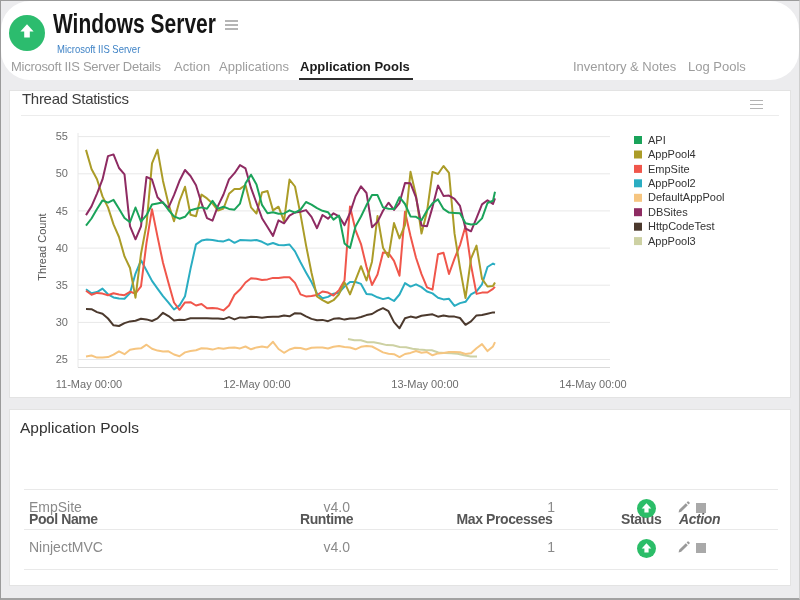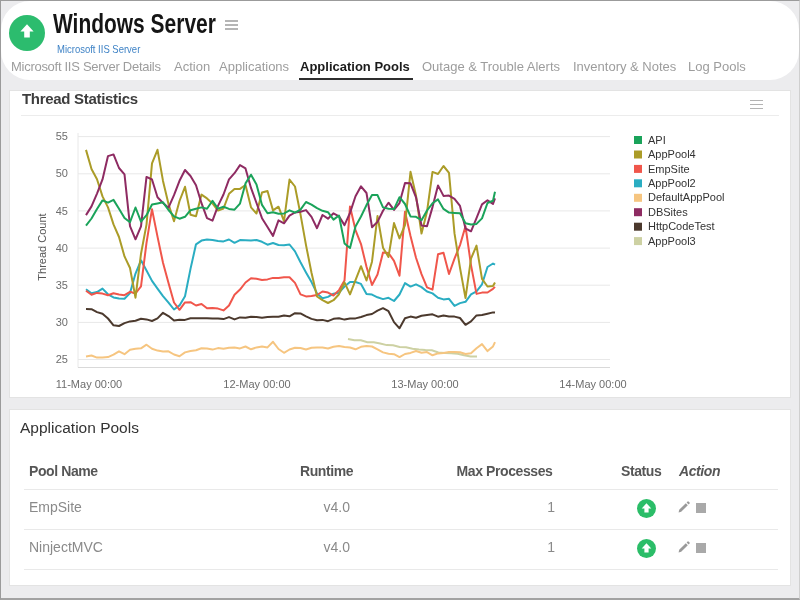--- a/index.html
+++ b/index.html
@@ -10,26 +10,26 @@
 .burger1 { position:absolute; left:224px; top:19px; width:13px; }
 .burger1 div { height:1.5px; background:#b5b5b5; margin-bottom:2.5px; }
 .sub { position:absolute; left:56px; top:42px; font-size:11.5px; color:#3f83c6; transform:scaleX(0.825); transform-origin:0 0; white-space:nowrap; }
 .nav { position:absolute; top:58px; left:0; width:798px; height:19px; font-size:13px; color:#9d9d9d; }
 .nav span { position:absolute; top:0; white-space:nowrap; }
 .nav .act { color:#1b1b1b; font-weight:700; }
 .underline { position:absolute; left:298px; top:76.5px; width:114px; height:2px; background:#2e2e2e; }
 .panel1 { position:absolute; left:8px; top:89px; width:782px; height:308px; background:#fff; border:1px solid #e3e3e3; }
 .panel2 { position:absolute; left:8px; top:408px; width:782px; height:177px; background:#fff; border:1px solid #e3e3e3; }
 .p1head { position:absolute; left:11px; top:0; width:758px; height:25px; border-bottom:1px solid #ececec; }
-.p1title { position:absolute; left:1px; top:-1px; font-size:15px; font-weight:700; color:#3d3d3d; letter-spacing:-0.3px; }
+.p1title { position:absolute; left:1px; top:-1px; font-size:15px; font-weight:400; color:#3d3d3d; letter-spacing:-0.3px; }
 .burger2 { position:absolute; right:16px; top:8.5px; width:13px; }
 .burger2 div { height:1.5px; background:#b3b3b3; margin-bottom:2.5px; }
 .chart { position:absolute; left:0; top:0; }
 .p2title { position:absolute; left:10px; top:9px; font-size:15.5px; color:#333; }
-.th { position:absolute; font-size:14px; font-weight:700; color:#565656; letter-spacing:-0.4px; }
+.th { position:absolute; font-size:14px; font-weight:700; color:#565656; letter-spacing:-0.4px;margin-top:48px; }
 .td { position:absolute; font-size:14px; color:#8a8a8a; }
 .rline { position:absolute; left:14px; width:754px; height:1px; background:#e9e9e9; }
 .sq { position:absolute; width:10px; height:10px; background:#a9a9a9; }
 </style></head><body>
 <div class="frame">
   <div class="hdr">
     <div class="gicon"><svg width="36" height="36" viewBox="0 0 36 36">
           <circle cx="18" cy="18" r="18" fill="#2cbc6e"></circle>
           <path d="M18 9.3 L24.6 16.6 L20.8 16.6 L20.8 22.4 L15.2 22.4 L15.2 16.6 L11.4 16.6 Z" fill="#fff"></path>
         </svg></div>
@@ -39,21 +39,20 @@
         <div></div>
         <div></div>
       </div>
     <div class="sub">Microsoft IIS Server</div>
   </div>
   <div class="nav">
     <span style="left:10px; letter-spacing:-0.28px;">Microsoft IIS Server Details</span>
     <span style="left:173px">Action</span>
     <span style="left:218px">Applications</span>
     <span class="act" style="left:299px">Application Pools</span>
-    <span style="left:421px">Outage &amp; Trouble Alerts</span>
     <span style="left:572px">Inventory &amp; Notes</span>
     <span style="left:687px">Log Pools</span>
   </div>
   <div class="underline"></div>
   <div class="panel1">
     <div class="p1head">
         <div class="p1title">Thread Statistics</div>
       <div class="burger2">
           <div></div>
           <div></div>

